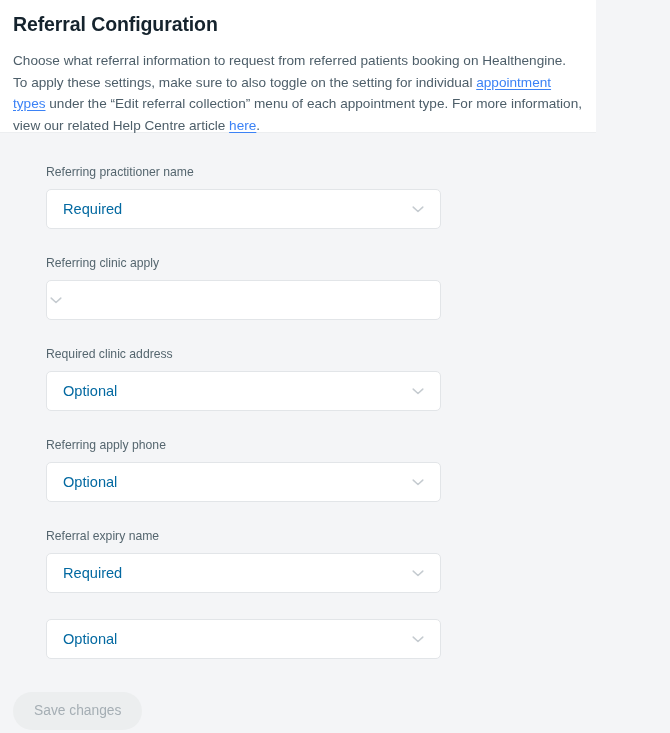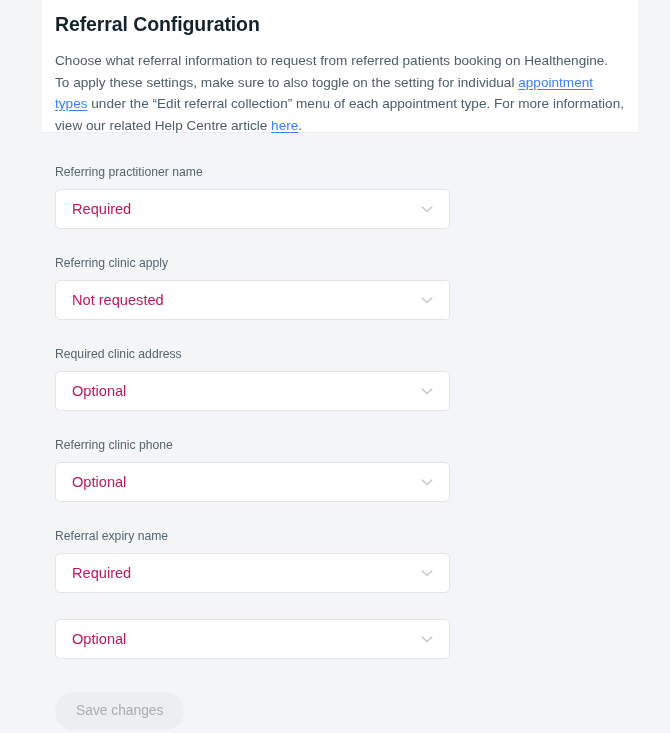--- a/index.html
+++ b/index.html
@@ -13,21 +13,20 @@
     font-family: "Liberation Sans", sans-serif;
     -webkit-font-smoothing: antialiased;
     overflow: hidden;
   }
 
   .page {
     width: 596px;
     height: 733px;
     position: relative;
     background: #f4f5f7;
-    padding-left: 42px;
   }
 
   
   .header {
     background: #ffffff;
     padding: 0 13px;
     box-sizing: border-box;
     height: 133px;
     border-bottom: 1px solid #eceef0;
   }
@@ -58,20 +57,21 @@
   }
 
   
   .form-area {
     padding: 0 13px;
     box-sizing: border-box;
   }
 
   .field {
     padding-top: 26px;
+    margin-left: 33px;
   }
   .field:first-child {
     padding-top: 31px;
   }
 
   .field-label {
     display: block;
     font-size: 12.2px;
     line-height: 16px;
     color: #55666f;
@@ -87,21 +87,21 @@
     border-radius: 5px;
     box-sizing: border-box;
     display: flex;
     align-items: center;
     cursor: pointer;
   }
 
   .select-value {
     font-size: 14.6px;
     line-height: 20px;
-    color: #be185d;
+    color: #0369a1;
     padding-left: 16px;
     flex: 1;
     white-space: nowrap;
     overflow: hidden;
     text-overflow: ellipsis;
   }
 
   .chevron {
     width: 18px;
     height: 18px;
@@ -157,21 +157,20 @@
           <svg viewBox="0 0 18 18" fill="none" xmlns="http://www.w3.org/2000/svg">
               <path d="M4.2 7.1L9 11.5l4.8-4.4" stroke="currentColor" stroke-width="1.5" stroke-linecap="round" stroke-linejoin="round"></path>
             </svg>
         </span>
       </div>
     </div>
 
     <div class="field">
       <label class="field-label">Referring clinic apply</label>
       <div class="select-wrap">
-        <span class="select-value">Not requested</span>
         <span class="chevron">
           <svg viewBox="0 0 18 18" fill="none" xmlns="http://www.w3.org/2000/svg">
               <path d="M4.2 7.1L9 11.5l4.8-4.4" stroke="currentColor" stroke-width="1.5" stroke-linecap="round" stroke-linejoin="round"></path>
             </svg>
         </span>
       </div>
     </div>
 
     <div class="field">
       <label class="field-label">Required clinic address</label>
@@ -179,21 +178,21 @@
         <span class="select-value">Optional</span>
         <span class="chevron">
           <svg viewBox="0 0 18 18" fill="none" xmlns="http://www.w3.org/2000/svg">
               <path d="M4.2 7.1L9 11.5l4.8-4.4" stroke="currentColor" stroke-width="1.5" stroke-linecap="round" stroke-linejoin="round"></path>
             </svg>
         </span>
       </div>
     </div>
 
     <div class="field">
-      <label class="field-label">Referring clinic phone</label>
+      <label class="field-label">Referring apply phone</label>
       <div class="select-wrap">
         <span class="select-value">Optional</span>
         <span class="chevron">
           <svg viewBox="0 0 18 18" fill="none" xmlns="http://www.w3.org/2000/svg">
               <path d="M4.2 7.1L9 11.5l4.8-4.4" stroke="currentColor" stroke-width="1.5" stroke-linecap="round" stroke-linejoin="round"></path>
             </svg>
         </span>
       </div>
     </div>
 

